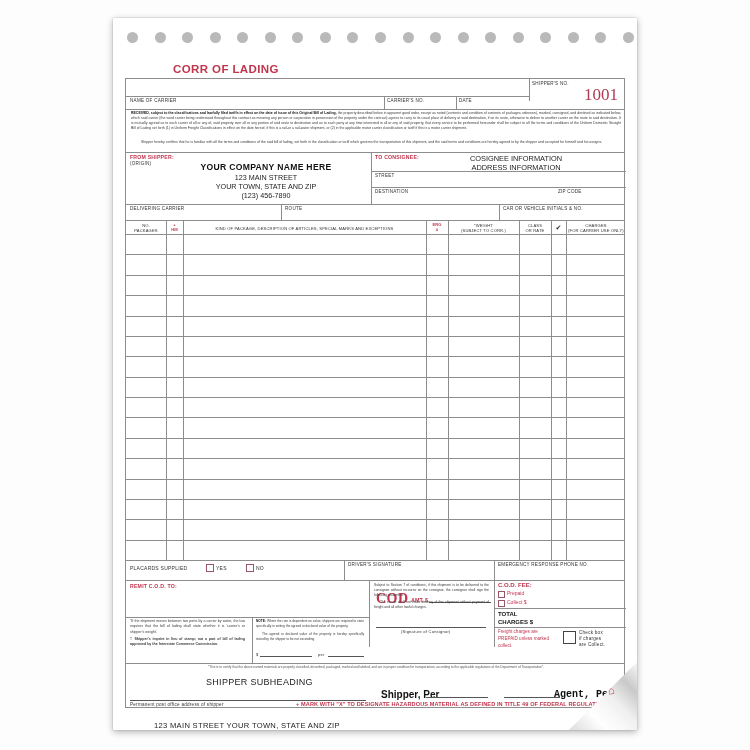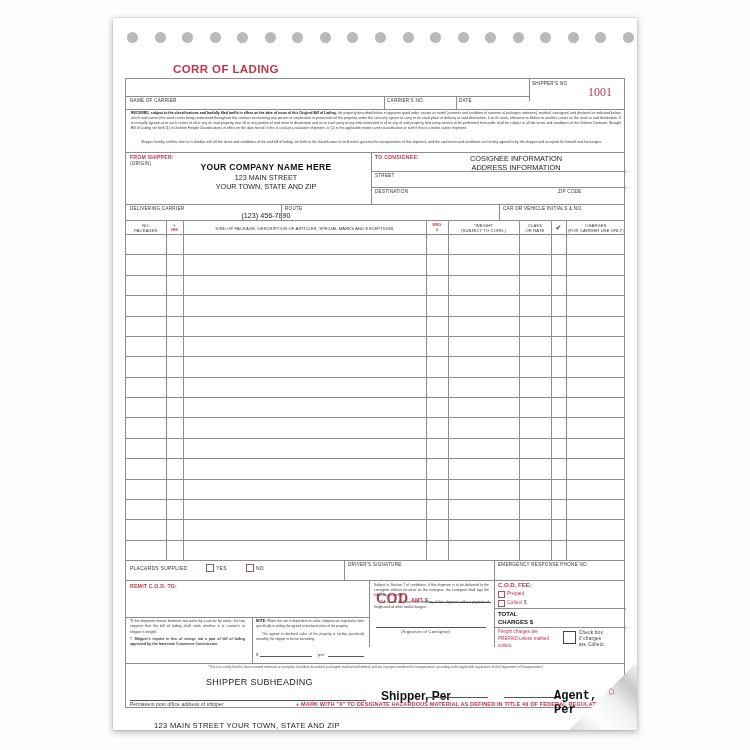--- a/index.html
+++ b/index.html
@@ -39,21 +39,21 @@
   .vline{position:absolute;top:0;height:100%;width:0;border-left:1px solid #8d8d8d;}
 
   .lbl{position:absolute;font-size:4.6px;color:#333;letter-spacing:.25px;}
   .lbl-red{position:absolute;font-size:5.2px;color:#c0354d;font-weight:bold;letter-spacing:.2px;}
 
   .title-main{
     position:absolute;left:6px;top:3px;font-size:11.4px;font-weight:bold;
     letter-spacing:-.15px;color:#111;white-space:nowrap;
   }
   .shipno{
-    position:absolute;right:12px;top:6px;font-size:12px;color:#b03a55;
+    position:absolute;right:6px;top:6px;font-size:17px;color:#b03a55;
     font-family:"Liberation Serif", serif;
   }
 
   .fineblock{
     position:absolute;left:5px;width:490px;font-size:3.5px;line-height:1.42;
     color:#3a3a3a;text-align:justify;
   }
   .fineblock b{color:#111;}
 
   .company{
@@ -80,21 +80,21 @@
     position:absolute;font-size:14px;font-weight:bold;color:#c0354d;
     font-family:"Liberation Serif", serif;letter-spacing:.5px;
   }
   .rd{position:absolute;color:#c0354d;font-size:5.6px;font-weight:bold;}
   .rd-n{position:absolute;color:#c0354d;font-size:5px;line-height:1.4;}
   .bk{position:absolute;color:#111;font-size:6px;font-weight:bold;line-height:1.35;}
 
   .ul{position:absolute;border-bottom:1px solid #555;height:0;}
 
   .footbig{position:absolute;font-size:9px;color:#222;letter-spacing:.3px;}
-  .foot-sig{position:absolute;font-size:12px;font-weight:bold;color:#111;}
+  .foot-sig{position:absolute;font-size:10px;font-weight:bold;color:#111;text-align:right;}
   .hazmat{
     position:absolute;font-size:5.6px;font-weight:bold;color:#c0354d;letter-spacing:.1px;
   }
   .certline{position:absolute;font-size:3.2px;color:#555;width:490px;text-align:center;}
 
   
   .curl{position:absolute;right:0;bottom:0;width:78px;height:78px;overflow:hidden;}
   .curl-tri{position:absolute;right:0;bottom:0;width:0;height:0;
     border-left:66px solid transparent;border-bottom:66px solid #fbfbfb;}
   .curl-fold{position:absolute;right:-2px;bottom:-2px;width:72px;height:72px;
@@ -152,21 +152,21 @@
 
         <div class="fineblock" style="top:32px;"><b>RECEIVED, subject to the classifications and lawfully filed tariffs in effect on the date of issue of this Original Bill of Lading,</b> <span>the property described below in apparent good order, except as noted (contents and condition of contents of packages unknown), marked, consigned, and destined as indicated below, which said carrier (the word carrier being understood throughout this contract as meaning any person or corporation in possession of the property under the contract) agrees to carry to its usual place of delivery at said destination, if on its route, otherwise to deliver to another carrier on the route to said destination. It is mutually agreed as to each carrier of all or any of, said property over all or any portion of said route to destination and as to each party at any time interested in all or any of said property, that every service to be performed hereunder shall be subject to all the terms and conditions of the Uniform Domestic Straight Bill of Lading set forth (1) in Uniform Freight Classifications in effect on the date hereof, if this is a rail-or a rail-water shipment, or (2) in the applicable motor carrier classification or tariff if this is a motor carrier shipment.</span></div>
         <div class="fineblock" style="top:61px;text-indent:10px;">Shipper hereby certifies that he is familiar with all the terms and conditions of the said bill of lading, set forth in the classification or tariff which governs the transportation of this shipment, and the said terms and conditions are hereby agreed to by the shipper and accepted for himself and his assigns.</div>
         <div class="hline" style="top:73px;"></div>
 
         <div class="lbl-red" style="left:4px;top:75px;">FROM SHIPPER:</div>
         <div class="lbl" style="left:4px;top:82px;">(ORIGIN)</div>
         <div class="company" style="left:40px;top:83px;">YOUR COMPANY NAME HERE</div>
         <div class="company-addr" style="left:25px;top:94px;">123 MAIN STREET</div>
         <div class="company-addr" style="left:25px;top:103px;">YOUR TOWN, STATE AND ZIP</div>
-        <div class="company-addr" style="left:25px;top:112px;margin-top:20px;">(123) 456-7890</div>
+        <div class="company-addr" style="left:25px;top:112px;">(123) 456-7890</div>
 
         <div class="vline" style="left:245px;top:73px;height:52px;"></div>
         <div class="lbl-red" style="left:249px;top:75px;">TO CONSIGNEE:</div>
         <div class="consignee" style="left:295px;top:75px;">COSIGNEE INFORMATION</div>
         <div class="consignee" style="left:295px;top:84px;">ADDRESS INFORMATION</div>
 
         <div class="hline" style="top:92px;left:245px;width:255px;"></div>
         <div class="lbl" style="left:249px;top:94px;">STREET</div>
         <div class="hline" style="top:108px;left:245px;width:255px;"></div>
         <div class="lbl" style="left:249px;top:110px;">DESTINATION</div>

